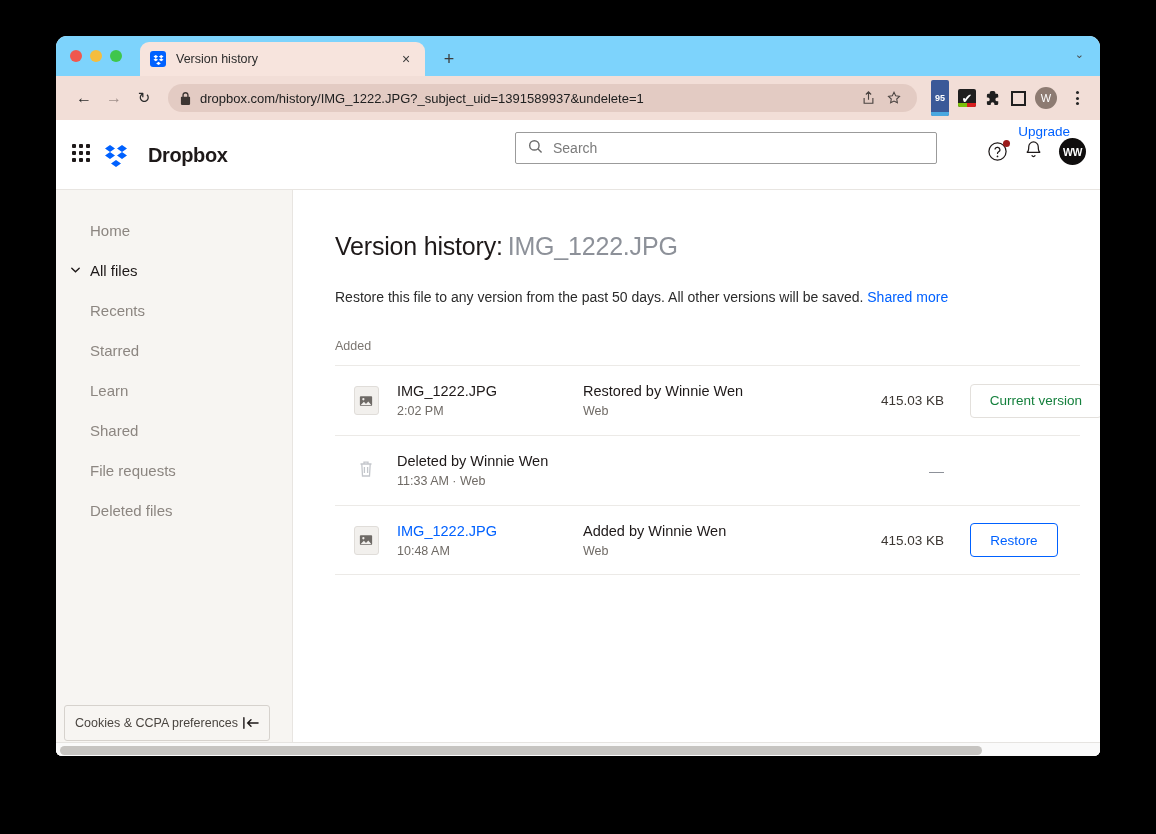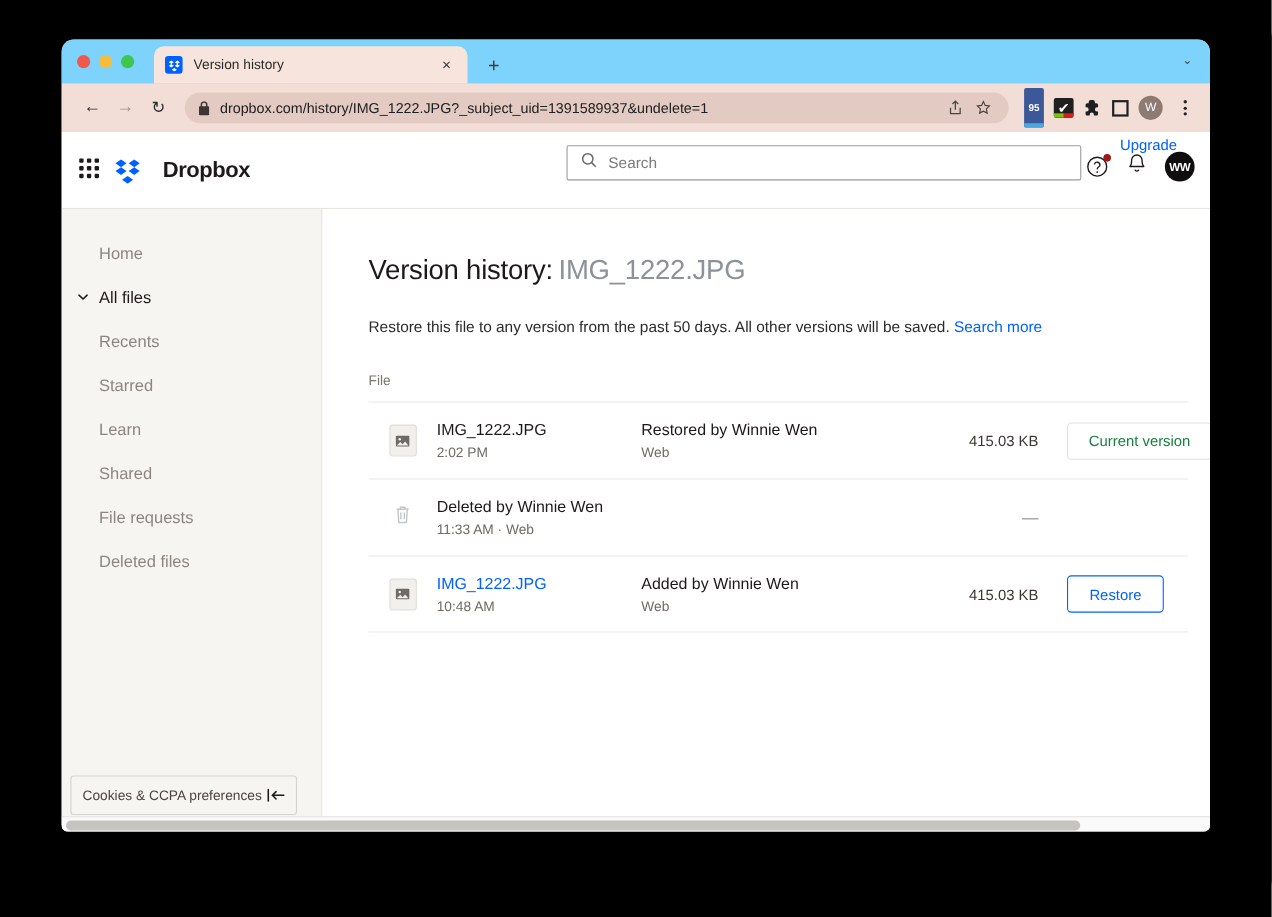--- a/index.html
+++ b/index.html
@@ -235,21 +235,21 @@
     display: flex; align-items: center; gap: 20px;
   }
   .db-logo-text {
     font-size: 20px; font-weight: bold; color: #1e1919;
     letter-spacing: -0.4px;
   }
 
   .db-search {
     position: absolute;
     left: 459px; top: 12px;
-    width: 468px; height: 32px;
+    width: 422px; height: 32px;
     border: 1px solid #9b9b9b;
     border-radius: 2px;
     display: flex; align-items: center;
     padding: 0 12px;
     background: #ffffff;
   }
   .db-search-input {
     border: none; outline: none;
     font-family: "Liberation Sans", sans-serif;
     font-size: 14px;
@@ -615,24 +615,24 @@
         </div>
 
         <div class="content">
 
           <div class="page-title">
             <span>Version history:</span><span class="fname">IMG_1222.JPG</span>
           </div>
 
           <div class="page-desc">
             <span>Restore this file to any version from the past 50 days. All other versions will be saved.</span>
-            <a href="#">Search more</a>
+            <a href="#">Shared more</a>
           </div>
 
-          <div class="day-label">File</div>
+          <div class="day-label">Added</div>
 
           <div class="version-list">
 
             <div class="version-row">
               <div class="row-thumb">
                 <span class="thumb-box">
                   <svg width="14" height="14" viewBox="0 0 16 16" fill="#6e6a66">
                     <rect x="1" y="2.5" width="14" height="11" rx="1"></rect>
                     <circle cx="5" cy="6" r="1.3" fill="#f2f0ed"></circle>
                     <path d="M2 12.5l3.6-3.6 2.4 2.4 2.6-2.8 3.4 4z" fill="#f2f0ed"></path>

